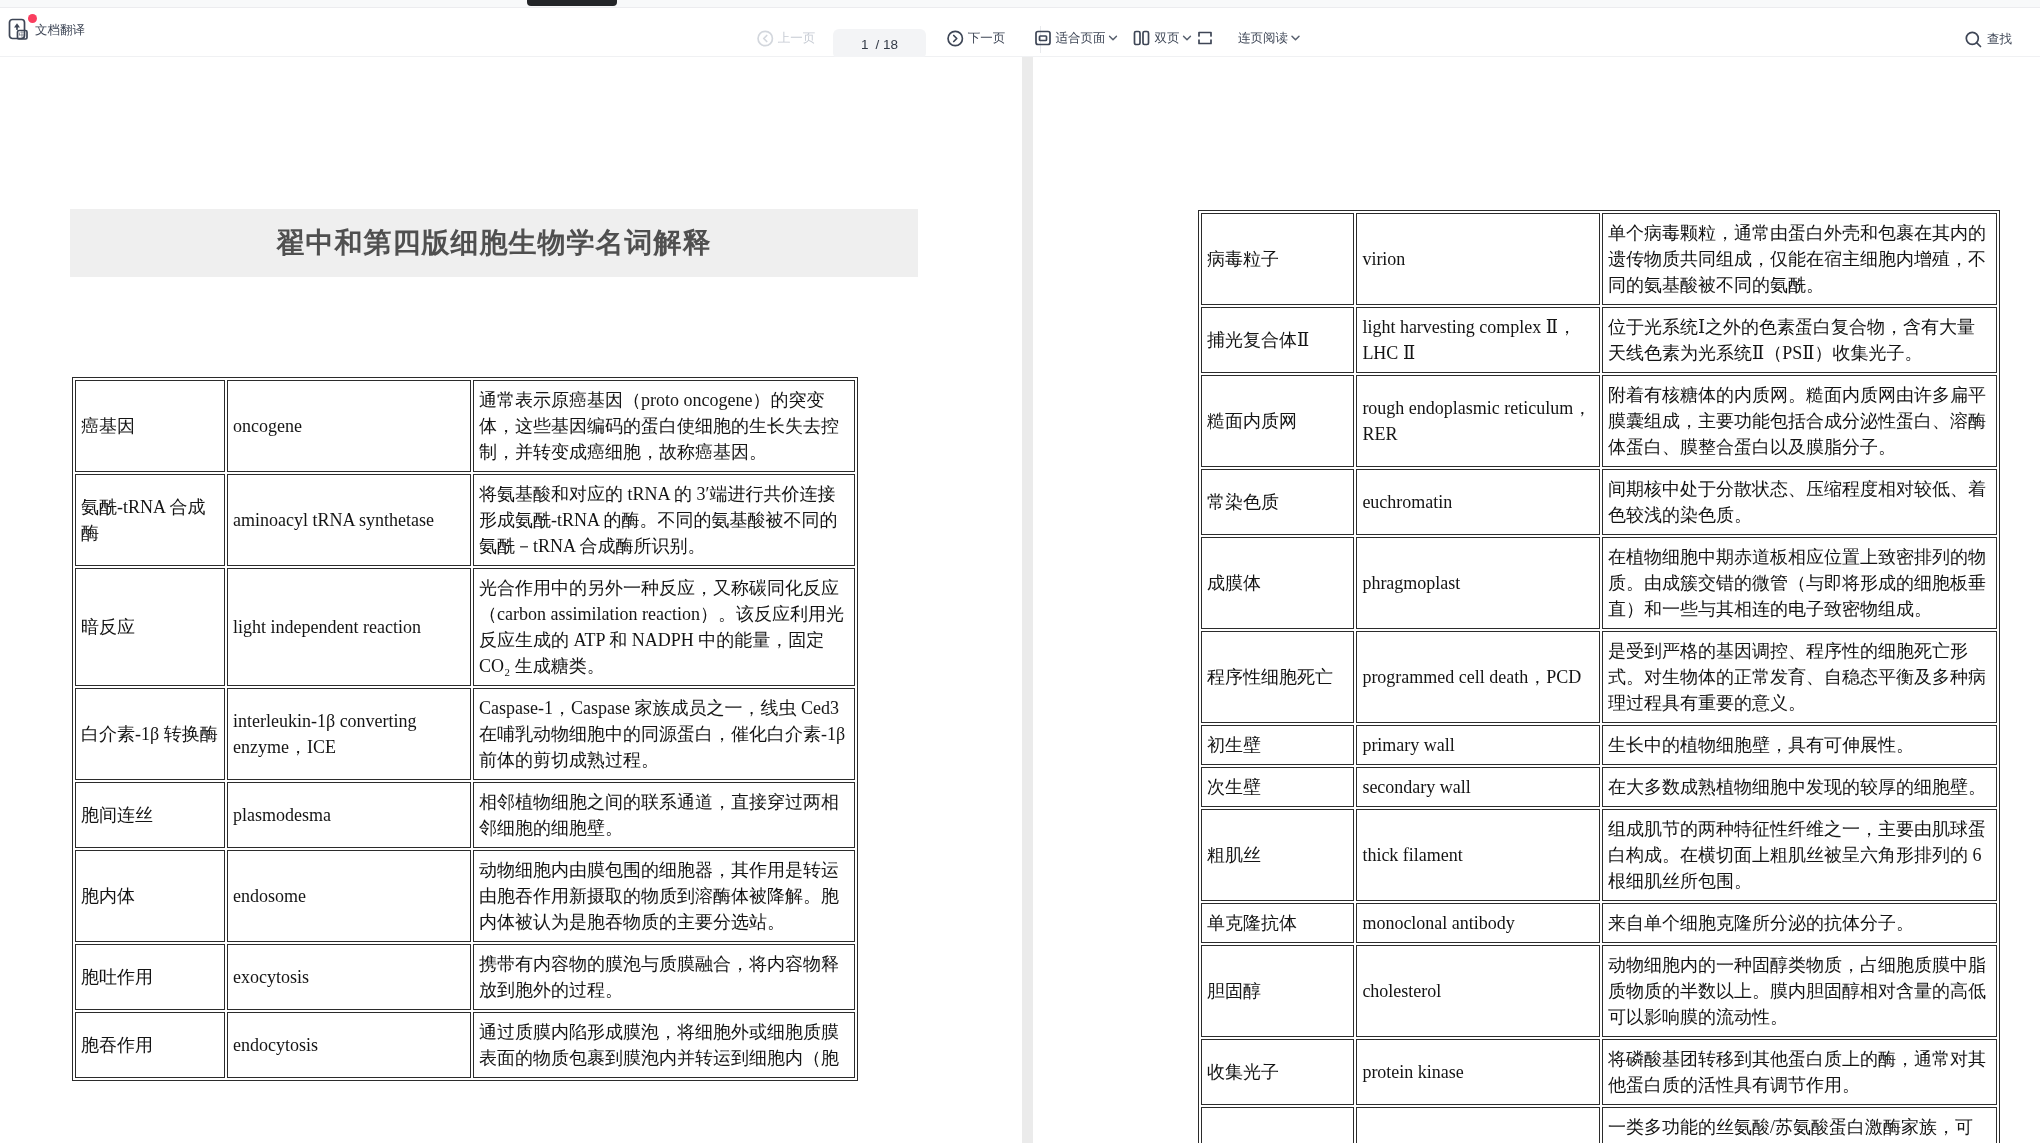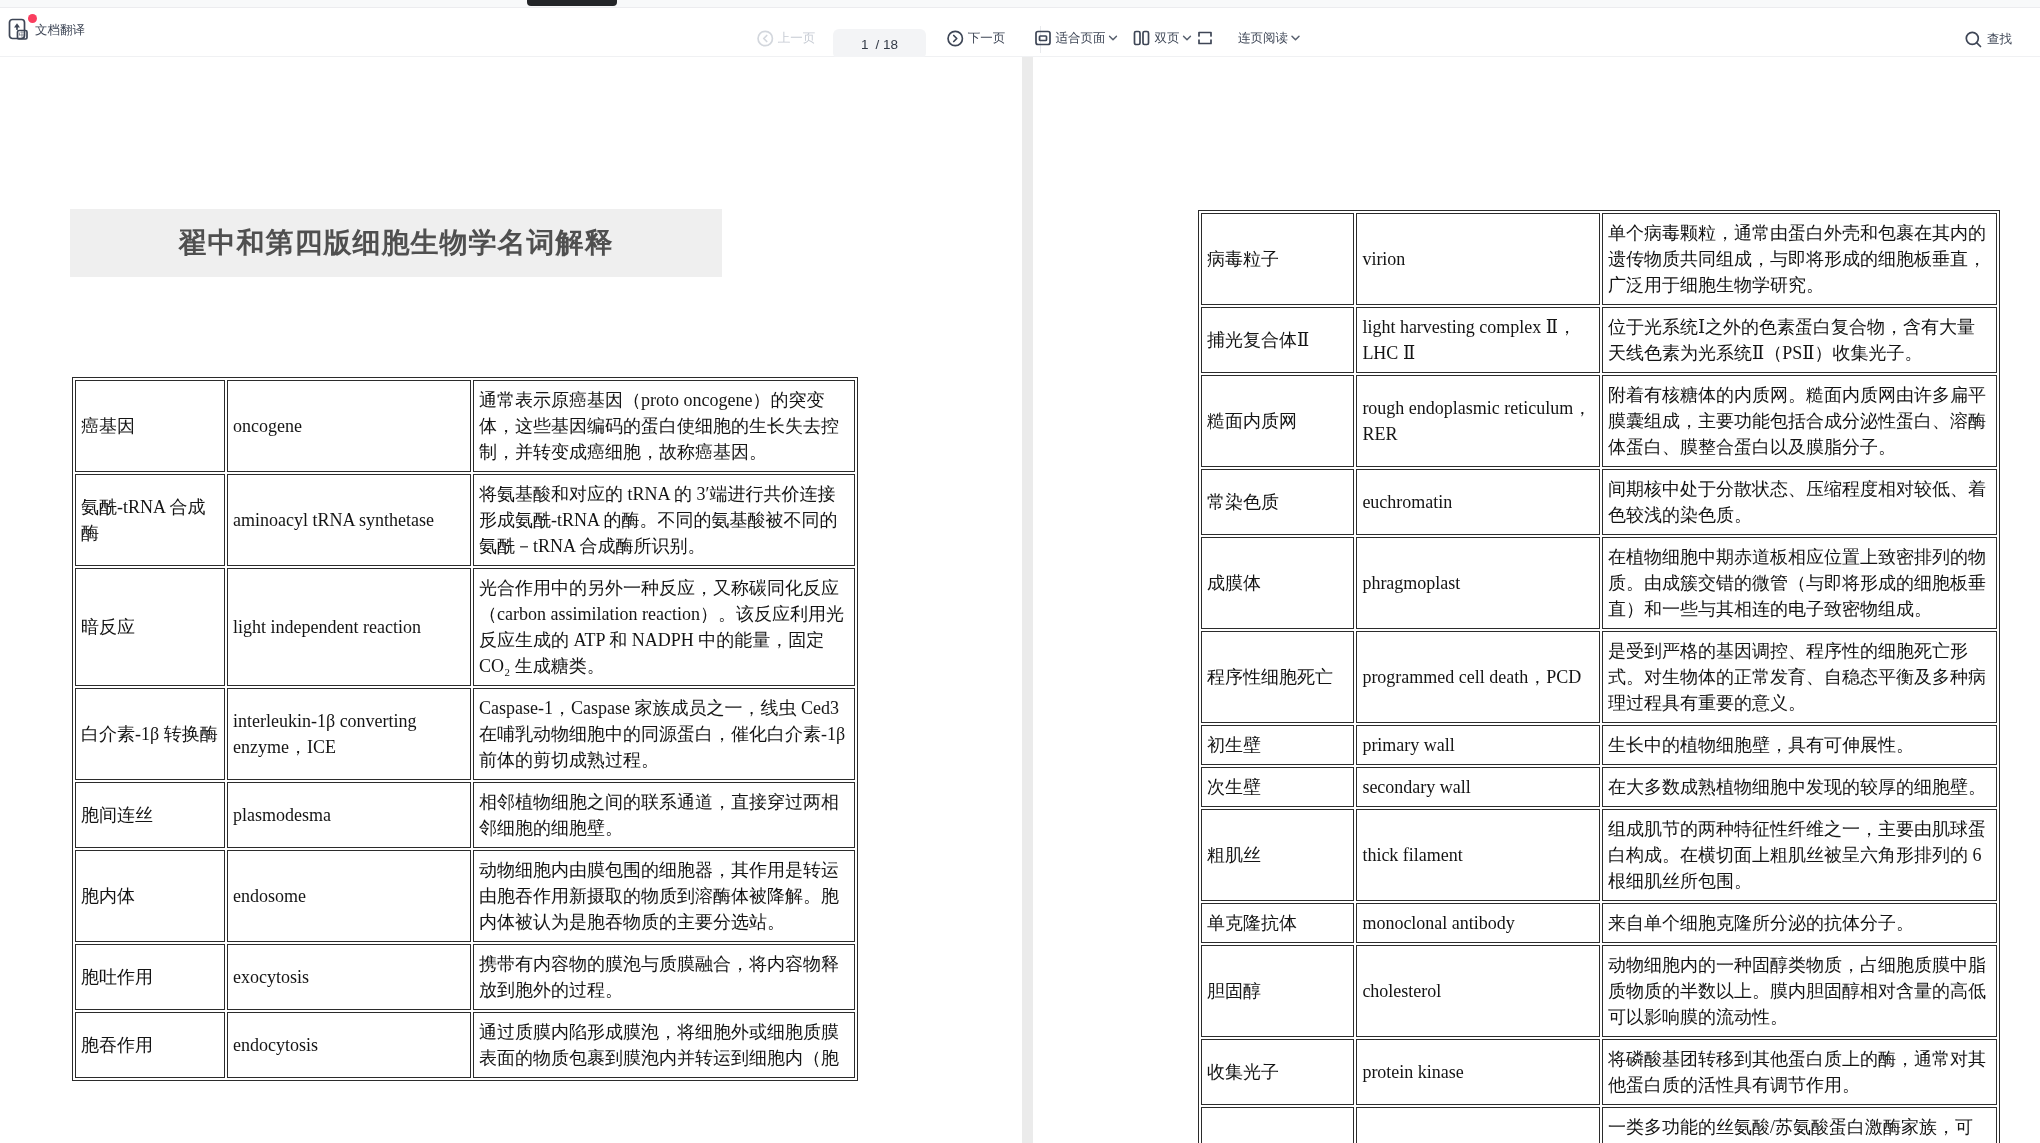--- a/index.html
+++ b/index.html
@@ -34,21 +34,21 @@
 
   .tb-divider { position:absolute; left:1040px; top:17px; width:1px; height:27px; background:#e7e9ec; }
 
   
   .doc-area { position:absolute; left:0; top:57px; width:2040px; height:1086px; background:#fff; }
   .page { position:absolute; top:0; height:1086px; background:#fff; }
   .page-left  { left:0; width:1022px; }
   .page-right { left:1033px; width:1007px; }
   .page-divider { position:absolute; left:1022px; top:0; width:11px; height:1086px; background:#ebebeb; }
 
-  .title-band { position:absolute; left:70px; top:152px; width:652px; height:68px;
+  .title-band { position:absolute; left:70px; top:152px; width:848px; height:68px;
                 background:#efefef; display:flex; align-items:center; justify-content:center; }
   .title-band h1 { font-size:28px; font-weight:700; color:#4f4f4f; letter-spacing:1px;
                    font-family:"Liberation Sans","DejaVu Sans",sans-serif; }
 
   table.gloss { border-collapse:separate; border-spacing:2px; table-layout:fixed;
                 position:absolute; background:#fff; border:1px solid #2b2b2b;
                 font-family:"Liberation Serif","DejaVu Serif",serif;
                 font-size:18px; line-height:26px; color:#141414; }
   table.gloss td { border:1px solid #2b2b2b; padding:6px 5px; vertical-align:middle;
                    word-break:break-word; }
@@ -222,21 +222,21 @@
     <table class="gloss t-right">
       <colgroup>
           <col class="c1">
           <col class="c2">
           <col class="c3">
         </colgroup>
       <tbody id="tbody-right">
           <tr>
             <td>病毒粒子</td>
             <td>virion</td>
-            <td>单个病毒颗粒，通常由蛋白外壳和包裹在其内的遗传物质共同组成，与即将形成的细胞板垂直，广泛用于细胞生物学研究。</td>
+            <td>单个病毒颗粒，通常由蛋白外壳和包裹在其内的遗传物质共同组成，仅能在宿主细胞内增殖，不同的氨基酸被不同的氨酰。</td>
           </tr>
           <tr>
             <td>捕光复合体Ⅱ</td>
             <td>light harvesting complex Ⅱ，LHC Ⅱ</td>
             <td>位于光系统Ⅰ之外的色素蛋白复合物，含有大量天线色素为光系统Ⅱ（PSⅡ）收集光子。</td>
           </tr>
           <tr>
             <td>糙面内质网</td>
             <td>rough endoplasmic reticulum，RER</td>
             <td>附着有核糖体的内质网。糙面内质网由许多扁平膜囊组成，主要功能包括合成分泌性蛋白、溶酶体蛋白、膜整合蛋白以及膜脂分子。</td>

